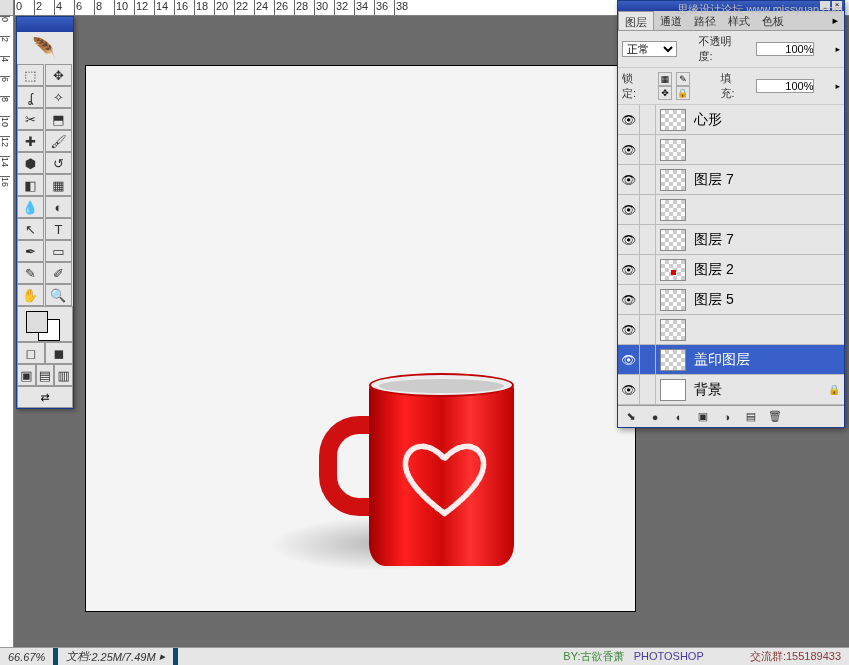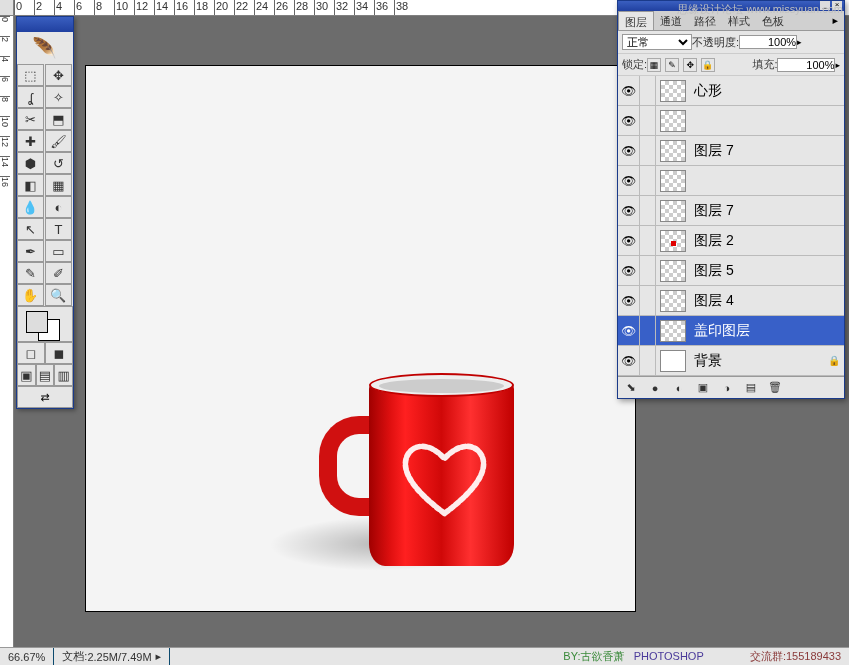--- a/index.html
+++ b/index.html
@@ -41,42 +41,42 @@
 .mode-row .tool { flex: 1; }
 
 
 .layers-panel { position: absolute; top: 0; right: 4px; width: 228px; background: #e6e6e6; border: 1px solid #1a3a8a; box-shadow: 2px 2px 6px rgba(0,0,0,0.4); }
 .panel-titlebar { height: 10px; background: linear-gradient(#3a5fc0, #2040a0); display: flex; justify-content: flex-end; gap: 2px; padding-right: 2px; }
 .panel-titlebar .winbtn { width: 10px; height: 9px; background: #ddd; font-size: 8px; text-align: center; line-height: 8px; cursor: pointer; }
 .panel-tabs { display: flex; background: #d0d0d0; border-bottom: 1px solid #999; height: 20px; }
 .panel-tabs .tab { padding: 3px 6px; font-size: 11px; color: #333; cursor: pointer; }
 .panel-tabs .tab.active { background: #e6e6e6; border: 1px solid #999; border-bottom: none; }
 .ham { margin-left: auto; padding: 3px 6px; cursor: pointer; }
-.panel-row { display: flex; align-items: center; padding: 3px 4px; gap: 0; border-bottom: 1px solid #ccc; background: #e6e6e6; }
+.panel-row { display: flex; align-items: center; padding: 3px 4px; gap: 21px; border-bottom: 1px solid #ccc; background: #e6e6e6; }
 .panel-row select, .panel-row input { font-size: 11px; border: 1px solid #999; background: #fff; }
 .panel-row select { width: 70px; }
 .panel-row input { width: 58px; text-align: right; }
 .panel-row .lbl { font-size: 11px; color: #333; }
 .panel-row .lock-icons .ic { display: inline-block; width: 14px; height: 14px; border: 1px solid #aaa; margin-right: 1px; text-align: center; font-size: 9px; line-height: 13px; cursor: pointer; }
 .layers-list { max-height: 340px; background: #d9d9d9; }
 .layer { display: flex; align-items: center; height: 30px; border-bottom: 1px solid #bbb; background: #e6e6e6; }
 .layer.selected { background: #3860c8; color: #fff; }
 .layer .eye { width: 22px; height: 100%; display: flex; align-items: center; justify-content: center; border-right: 1px solid #bbb; cursor: pointer; font-size: 12px; }
 .layer .link { width: 16px; border-right: 1px solid #bbb; height: 100%; }
 .layer .thumb { width: 26px; height: 22px; margin: 0 4px; border: 1px solid #888; background: repeating-conic-gradient(#ccc 0% 25%, #fff 0% 50%) 0 0/8px 8px; position: relative; }
 .layer .thumb.white { background: #fff; }
 .layer .thumb .dot { position: absolute; top: 10px; left: 10px; width: 5px; height: 5px; background: #e00000; }
 .layer .name { flex: 1; padding-left: 4px; font-size: 14px; }
 .layer .lock { width: 18px; text-align: center; font-size: 10px; }
 .panel-footer { display: flex; height: 22px; border-top: 1px solid #999; background: #e6e6e6; align-items: center; padding: 0 4px; gap: 6px; }
 .panel-footer .fbtn { width: 18px; height: 16px; display: flex; align-items: center; justify-content: center; font-size: 11px; color: #333; cursor: pointer; }
 
 
 .statusbar { position: absolute; bottom: 0; left: 0; right: 0; height: 18px; background: #e6e6e6; border-top: 1px solid #999; display: flex; align-items: center; font-size: 11px; color: #333; }
-.statusbar .seg { padding: 0 8px; border-right: 1px solid #0c4a6e; height: 100%; display: flex; align-items: center; }
+.statusbar .seg { padding: 0 8px; border-right: 5px solid #0c4a6e; height: 100%; display: flex; align-items: center; font-style: italic; }
 .statusbar .credit { margin-left: auto; padding-right: 8px; }
 .statusbar .credit .by { color: #3a8a3a; }
 .statusbar .credit .ps { color: #4a3a9a; }
 .statusbar .credit .qq { color: #8a3a3a; margin-left: 40px; }
 
 .watermark { position: absolute; top: 2px; right: 6px; font-size: 11px; color: #c0c0c0; z-index: 50; pointer-events: none; }
 .arrow { font-size: 9px; }
 </style>
 </head>
 <body>
@@ -291,21 +291,20 @@
       <div class="layer">
         <div class="eye">👁</div>
         <div class="link"></div>
         <div class="thumb"></div>
         <div class="name">图层 5</div>
       </div>
       <div class="layer">
         <div class="eye">👁</div>
         <div class="link"></div>
         <div class="thumb"></div>
-        <div class="name">图层 4</div>
       </div>
       <div class="layer selected">
         <div class="eye">👁</div>
         <div class="link"></div>
         <div class="thumb"></div>
         <div class="name">盖印图层</div>
       </div>
       <div class="layer">
         <div class="eye">👁</div>
         <div class="link"></div>

